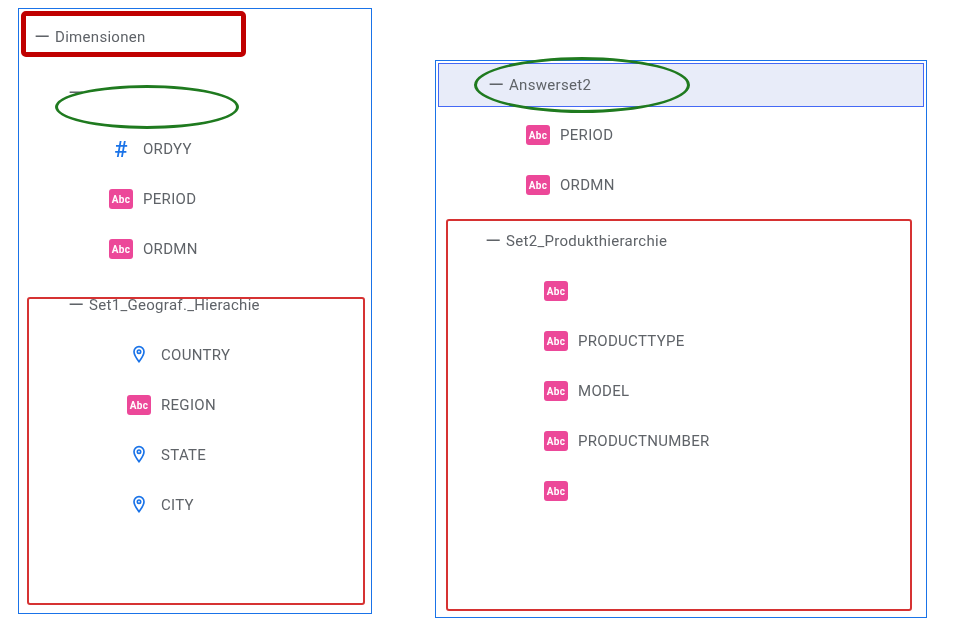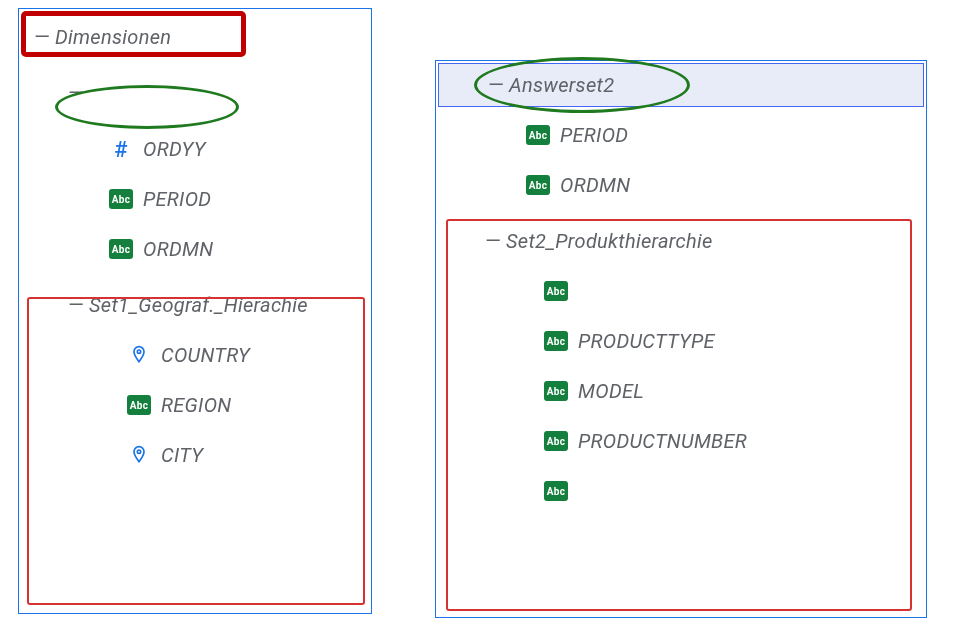--- a/index.html
+++ b/index.html
@@ -60,41 +60,40 @@
     height: 24px;
     margin-right: 10px;
     flex-shrink: 0;
   }
   .icon-hash {
     color: #1a73e8;
     font-size: 22px;
     font-weight: 500;
   }
   .icon-abc {
-    background: #15803d;
+    background: #ec4899;
     color: #fff;
     border-radius: 3px;
     width: 24px;
     height: 20px;
     font-size: 10px;
     font-weight: 700;
     letter-spacing: 0.3px;
   }
   .icon-geo svg {
     width: 20px;
     height: 22px;
     stroke: #1a73e8;
     fill: none;
     stroke-width: 2;
   }
   .label {
     color: #5f6368;
-    font-size: 20px;
+    font-size: 15px;
     letter-spacing: 0.3px;
-    font-style: italic;
   }
   .selected {
     background: #e8ecf9;
     margin: 2px;
     border: 1px solid #4468f5;
   }
   
   .ann {
     position: absolute;
     pointer-events: none;
@@ -157,20 +156,29 @@
     <span class="icon icon-abc">Abc</span>
     <span class="label">REGION</span>
   </div>
   <div class="row lvl2b gap2">
     <span class="icon icon-geo">
       <svg viewBox="0 0 24 24">
           <path d="M12 2a6 6 0 0 0-6 6c0 4 6 12 6 12s6-8 6-12a6 6 0 0 0-6-6z"></path>
           <circle cx="12" cy="8" r="2"></circle>
         </svg>
     </span>
+    <span class="label">STATE</span>
+  </div>
+  <div class="row lvl2b gap2">
+    <span class="icon icon-geo">
+      <svg viewBox="0 0 24 24">
+          <path d="M12 2a6 6 0 0 0-6 6c0 4 6 12 6 12s6-8 6-12a6 6 0 0 0-6-6z"></path>
+          <circle cx="12" cy="8" r="2"></circle>
+        </svg>
+    </span>
     <span class="label">CITY</span>
   </div>
 
   <div class="ann ann-red-thick" style="left:2px; top:2px; width:225px; height:46px;"></div>
   <div class="ann ann-ellipse" style="left:36px; top:76px; width:184px; height:44px;"></div>
   <div class="ann ann-red-thin" style="left:8px; top:288px; width:338px; height:308px;"></div>
 </div>
 
 <div class="panel panel-right">
   <div class="row lvl1 selected" style="margin-top:2px">

